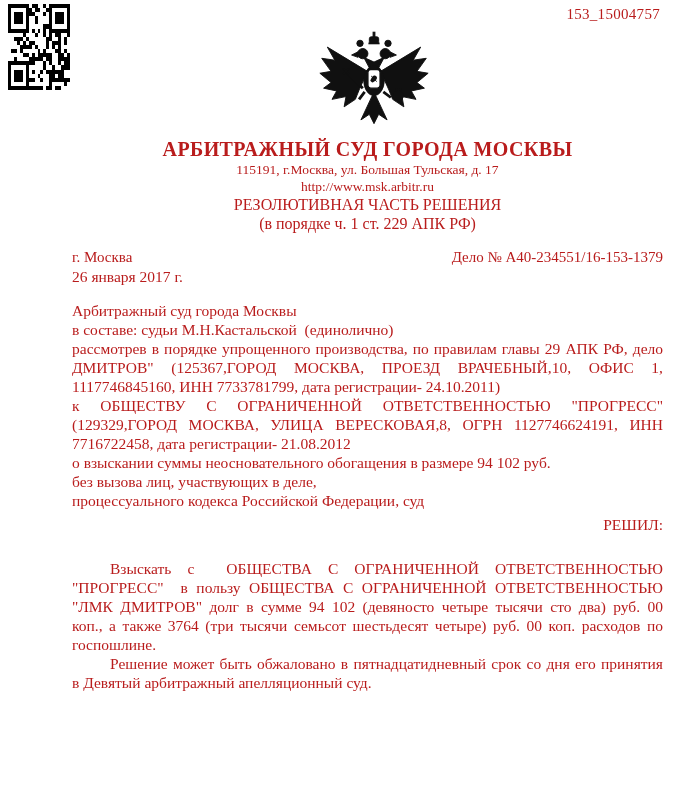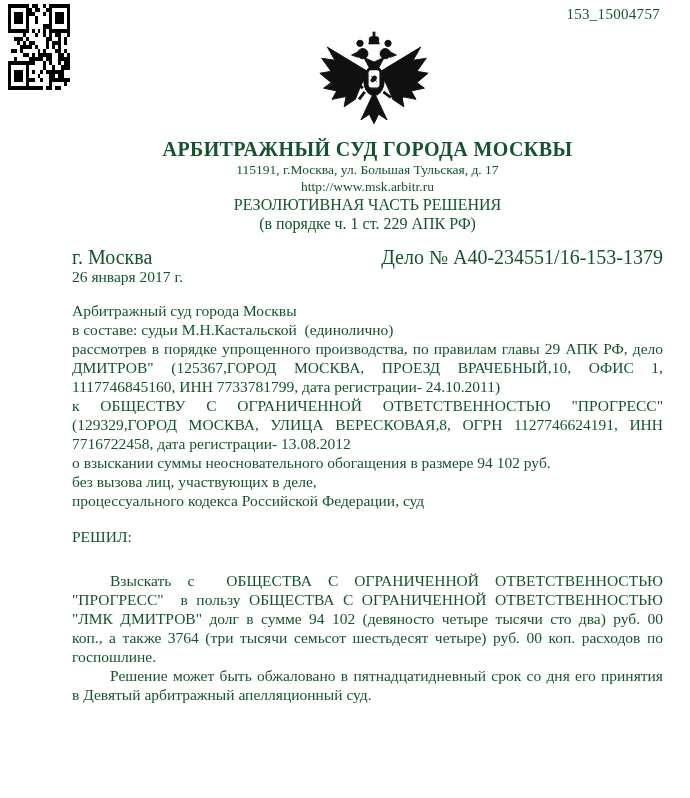--- a/index.html
+++ b/index.html
@@ -1,21 +1,21 @@
 <!DOCTYPE html>
 <html lang="ru"><head>
 <meta charset="utf-8">
 <style>
   html, body { margin: 0; padding: 0; background: #ffffff; }
   .page {
     position: relative;
     width: 690px;
     height: 798px;
     background: #ffffff;
-    color: #14532d;
+    color: #b91c1c;
     font-family: "Liberation Serif", "DejaVu Serif", serif;
     font-size: 15px;
     overflow: hidden;
   }
   
   .doc-id {
     position: absolute;
     top: 6px;
     right: 30px;
     font-size: 15px;
@@ -49,36 +49,36 @@
   .hdr { text-align: center; }
   .hdr .court-name { font-size: 20px; font-weight: bold; line-height: 24px; letter-spacing: 0.4px; }
   .hdr .addr, .hdr .site { font-size: 13.5px; line-height: 17px; }
   .hdr .doc-title, .hdr .doc-subtitle { font-size: 16px; line-height: 19px; }
 
   .case-row {
     margin-top: 15px;
     display: flex;
     justify-content: space-between;
     line-height: 19px;
-    font-size: 20px;
+    font-size: 15px;
   }
   .case-date { line-height: 19px; font-size: 15.5px; }
 
   .body-block { margin-top: 15px; font-size: 15.5px; }
   .line {
     line-height: 19px;
     white-space: pre-wrap;
   }
   .j { text-align: justify; text-align-last: justify; }
   .ind { text-indent: 38px; }
   .gap-top { margin-top: 19px; }
 
   .resolved-heading {
-    margin-top: 17px;
-    text-align: left;
+    margin-top: 5px;
+    text-align: right;
     line-height: 19px;
     font-size: 15.5px;
   }
   .resolution-block { margin-top: 25px; font-size: 15.5px; }
 
   .sign-row {
     margin-top: 14px;
     display: flex;
     justify-content: space-between;
     font-size: 15.5px;
@@ -380,21 +380,21 @@
     <div class="case-date">26 января 2017 г.</div>
 
     <div class="body-block">
       <div class="line">Арбитражный суд города Москвы</div>
       <div class="line">в составе: судьи М.Н.Кастальской  (единолично)</div>
       <div class="line j">рассмотрев в порядке упрощенного производства, по правилам главы 29 АПК РФ, дело</div>
       <div class="line j">ДМИТРОВ" (125367,ГОРОД МОСКВА, ПРОЕЗД ВРАЧЕБНЫЙ,10, ОФИС 1,</div>
       <div class="line">1117746845160, ИНН 7733781799, дата регистрации- 24.10.2011)</div>
       <div class="line j">к ОБЩЕСТВУ С ОГРАНИЧЕННОЙ ОТВЕТСТВЕННОСТЬЮ "ПРОГРЕСС"</div>
       <div class="line j">(129329,ГОРОД МОСКВА, УЛИЦА ВЕРЕСКОВАЯ,8, ОГРН 1127746624191, ИНН</div>
-      <div class="line">7716722458, дата регистрации- 13.08.2012</div>
+      <div class="line">7716722458, дата регистрации- 21.08.2012</div>
       <div class="line">о взыскании суммы неосновательного обогащения в размере 94 102 руб.</div>
       <div class="line">без вызова лиц, участвующих в деле,</div>
       <div class="line">процессуального кодекса Российской Федерации, суд</div>
     </div>
 
     <div class="resolved-heading">РЕШИЛ:</div>
 
     <div class="resolution-block">
       <div class="line j ind">Взыскать с  ОБЩЕСТВА С ОГРАНИЧЕННОЙ ОТВЕТСТВЕННОСТЬЮ</div>
       <div class="line j">"ПРОГРЕСС"  в пользу ОБЩЕСТВА С ОГРАНИЧЕННОЙ ОТВЕТСТВЕННОСТЬЮ</div>

